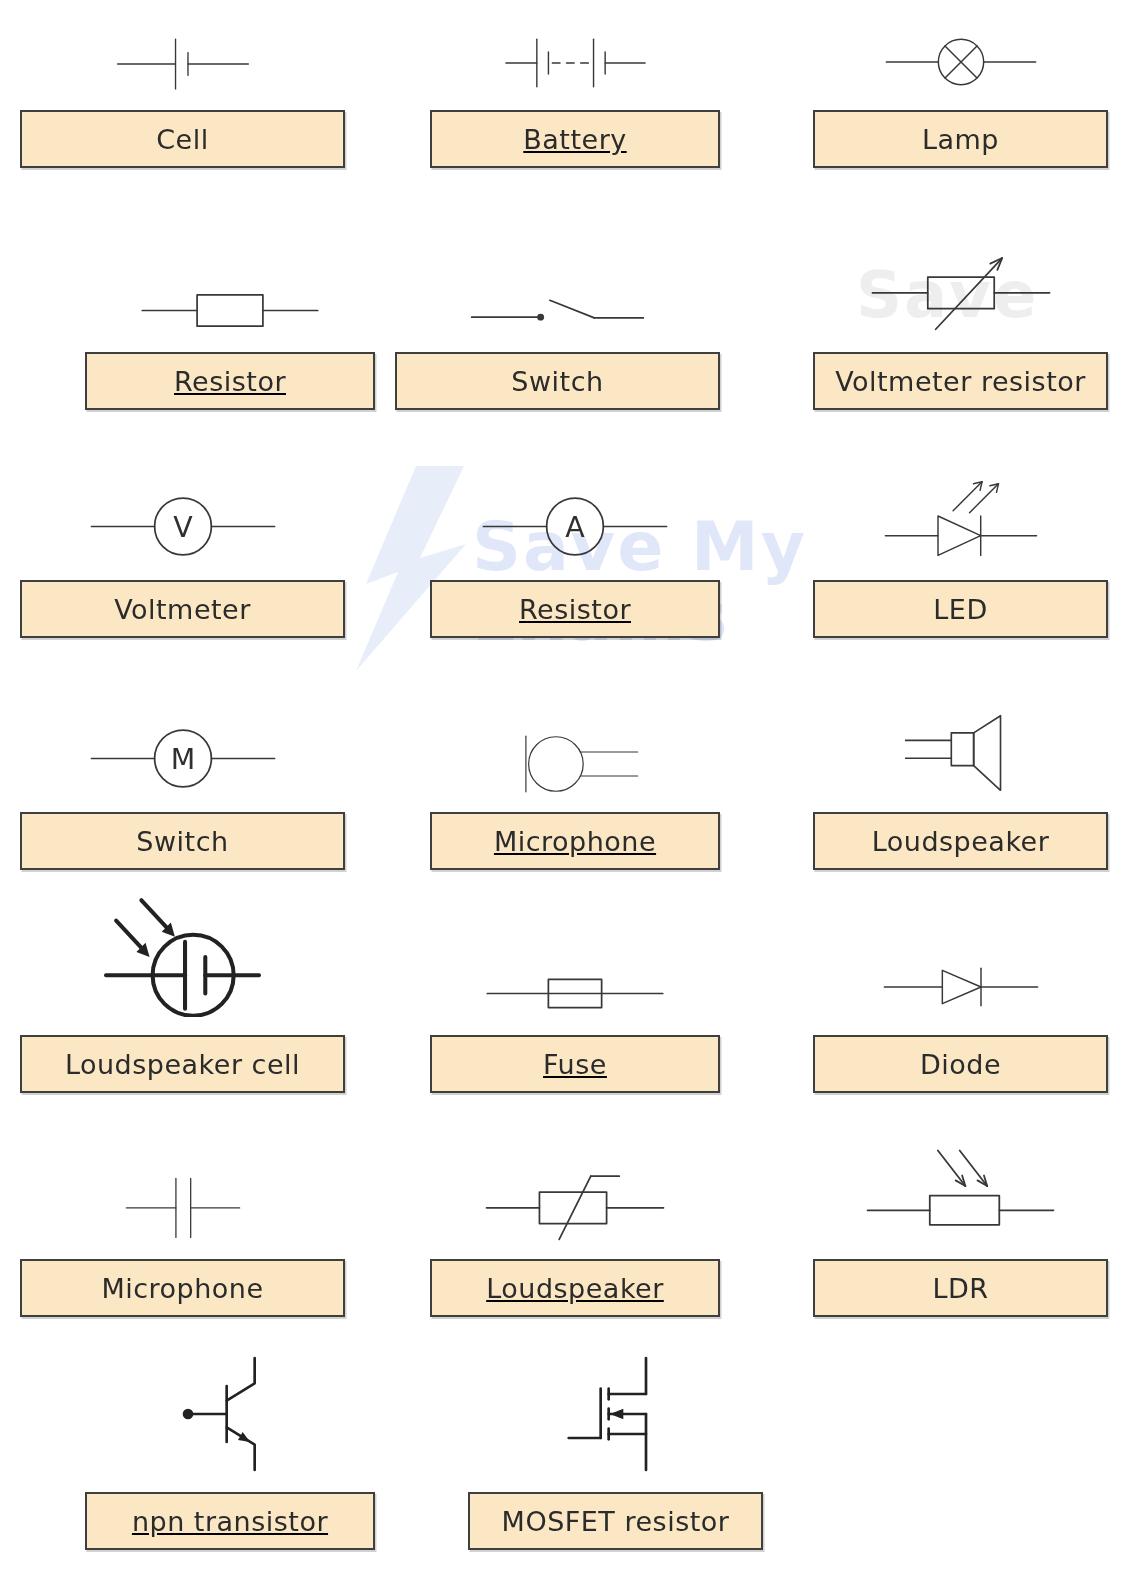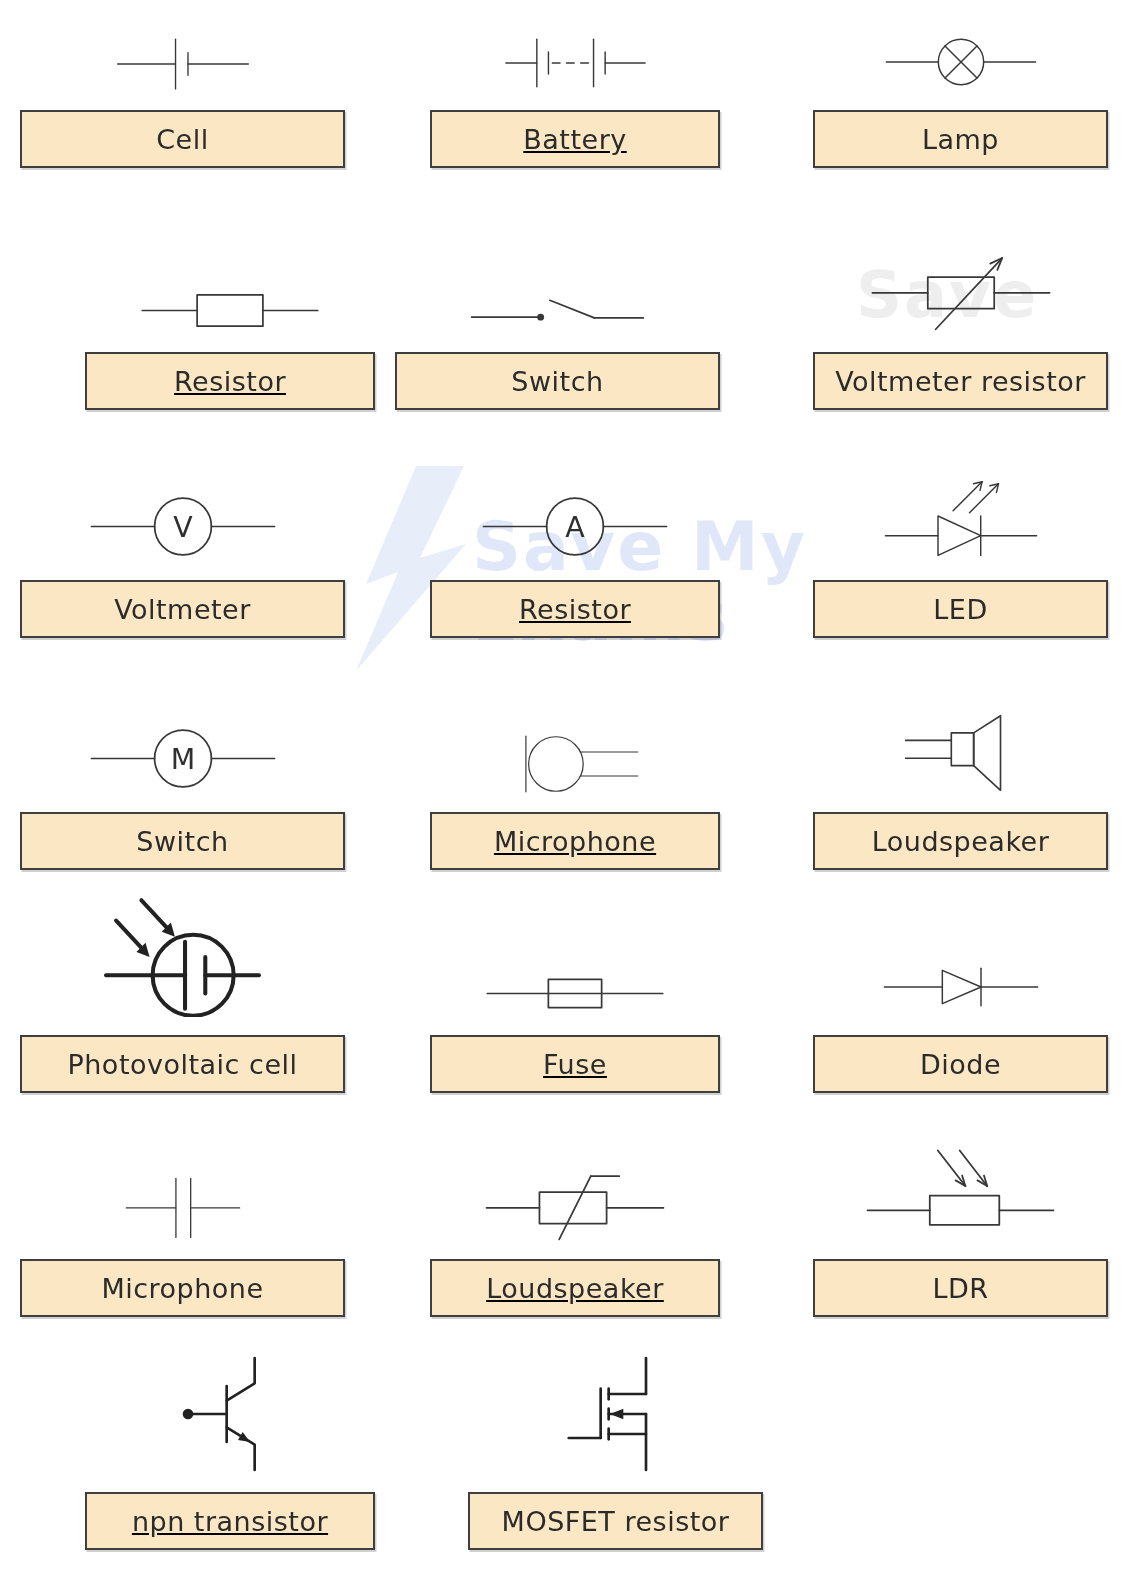--- a/index.html
+++ b/index.html
@@ -234,21 +234,21 @@
           <line class="sk4" x1="2" y1="76" x2="80" y2="76"></line>
           <line class="sk4" x1="80" y1="43" x2="80" y2="109"></line>
           <line class="sk4" x1="100" y1="58" x2="100" y2="94"></line>
           <line class="sk4" x1="100" y1="76" x2="153" y2="76"></line>
           <line class="sk4" x1="37" y1="2" x2="62" y2="29"></line>
           <polygon class="fl4" points="70,38 57,33 66,24"></polygon>
           <line class="sk4" x1="12" y1="22" x2="37" y2="49"></line>
           <polygon class="fl4" points="45,58 32,53 41,44"></polygon>
         </svg>
         <div class="labelbox">
-            <span>Photovoltaic cell</span>
+            <span>Loudspeaker cell</span>
           </div>
       </div>
       <div class="card col2">
         <svg class="sym" width="190" height="47" viewBox="0 0 240 60">
           <line class="sk" x1="8" y1="30" x2="232" y2="30"></line>
           <rect class="sk" x="86" y="12" width="68" height="36"></rect>
         </svg>
         <div class="labelbox">
             <span>Fuse</span>
           </div>

